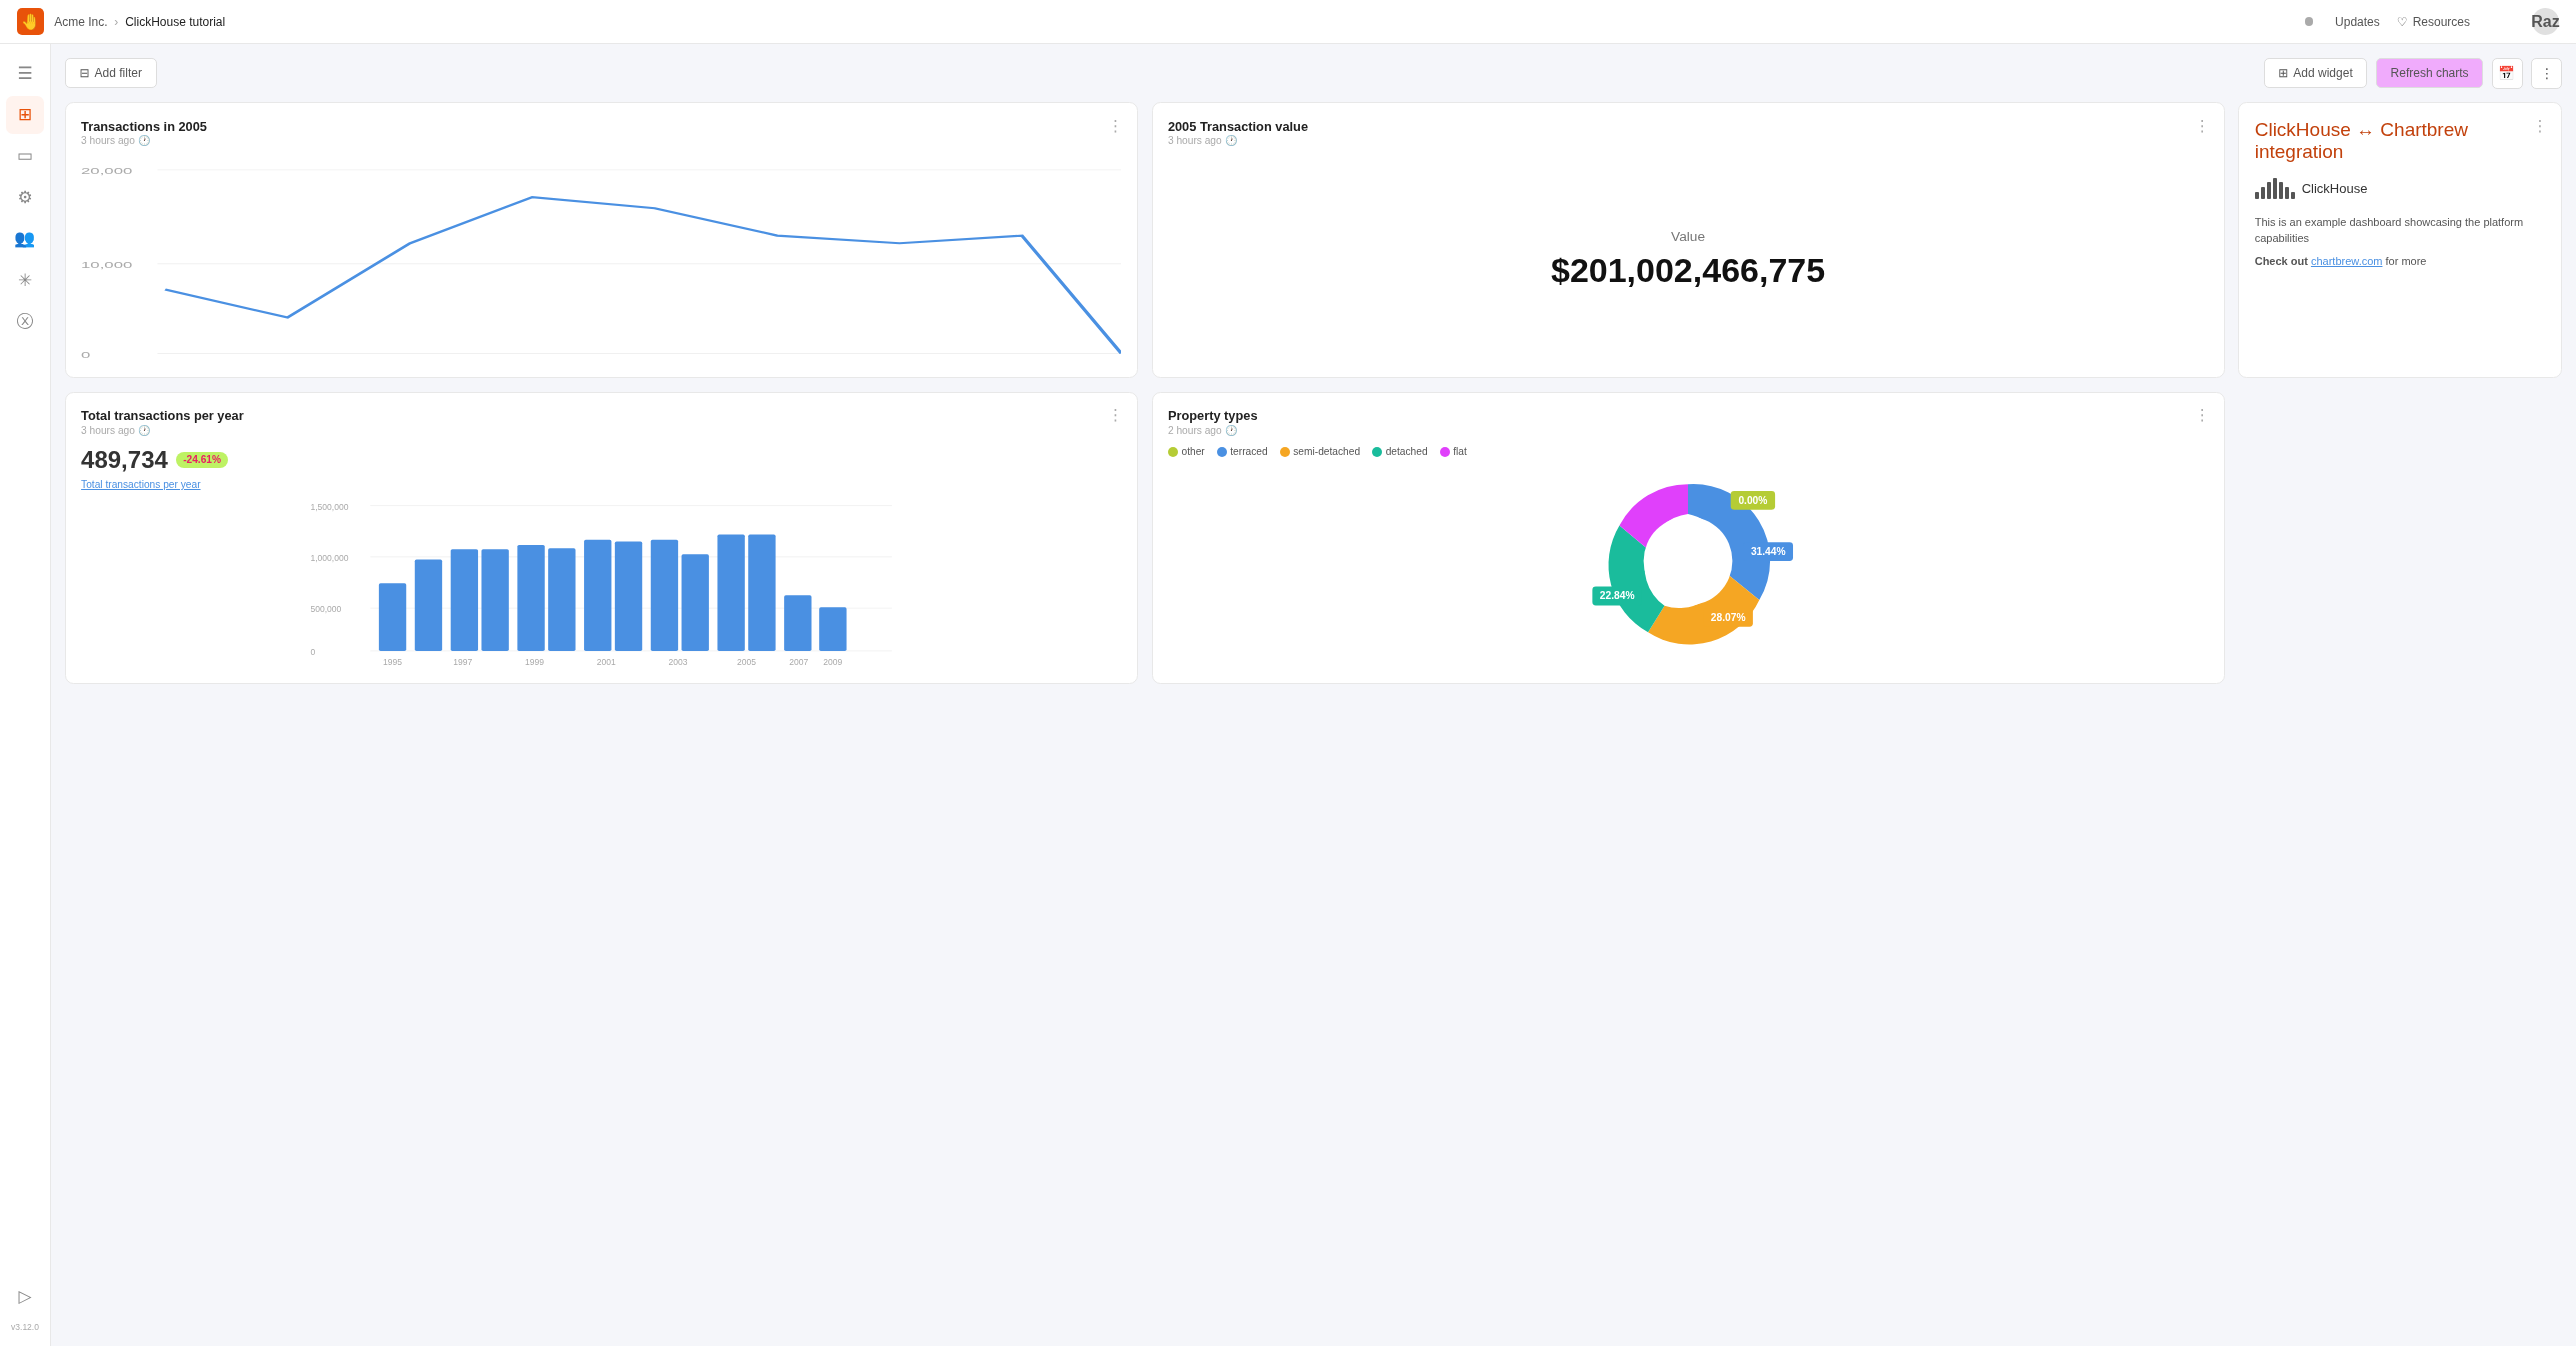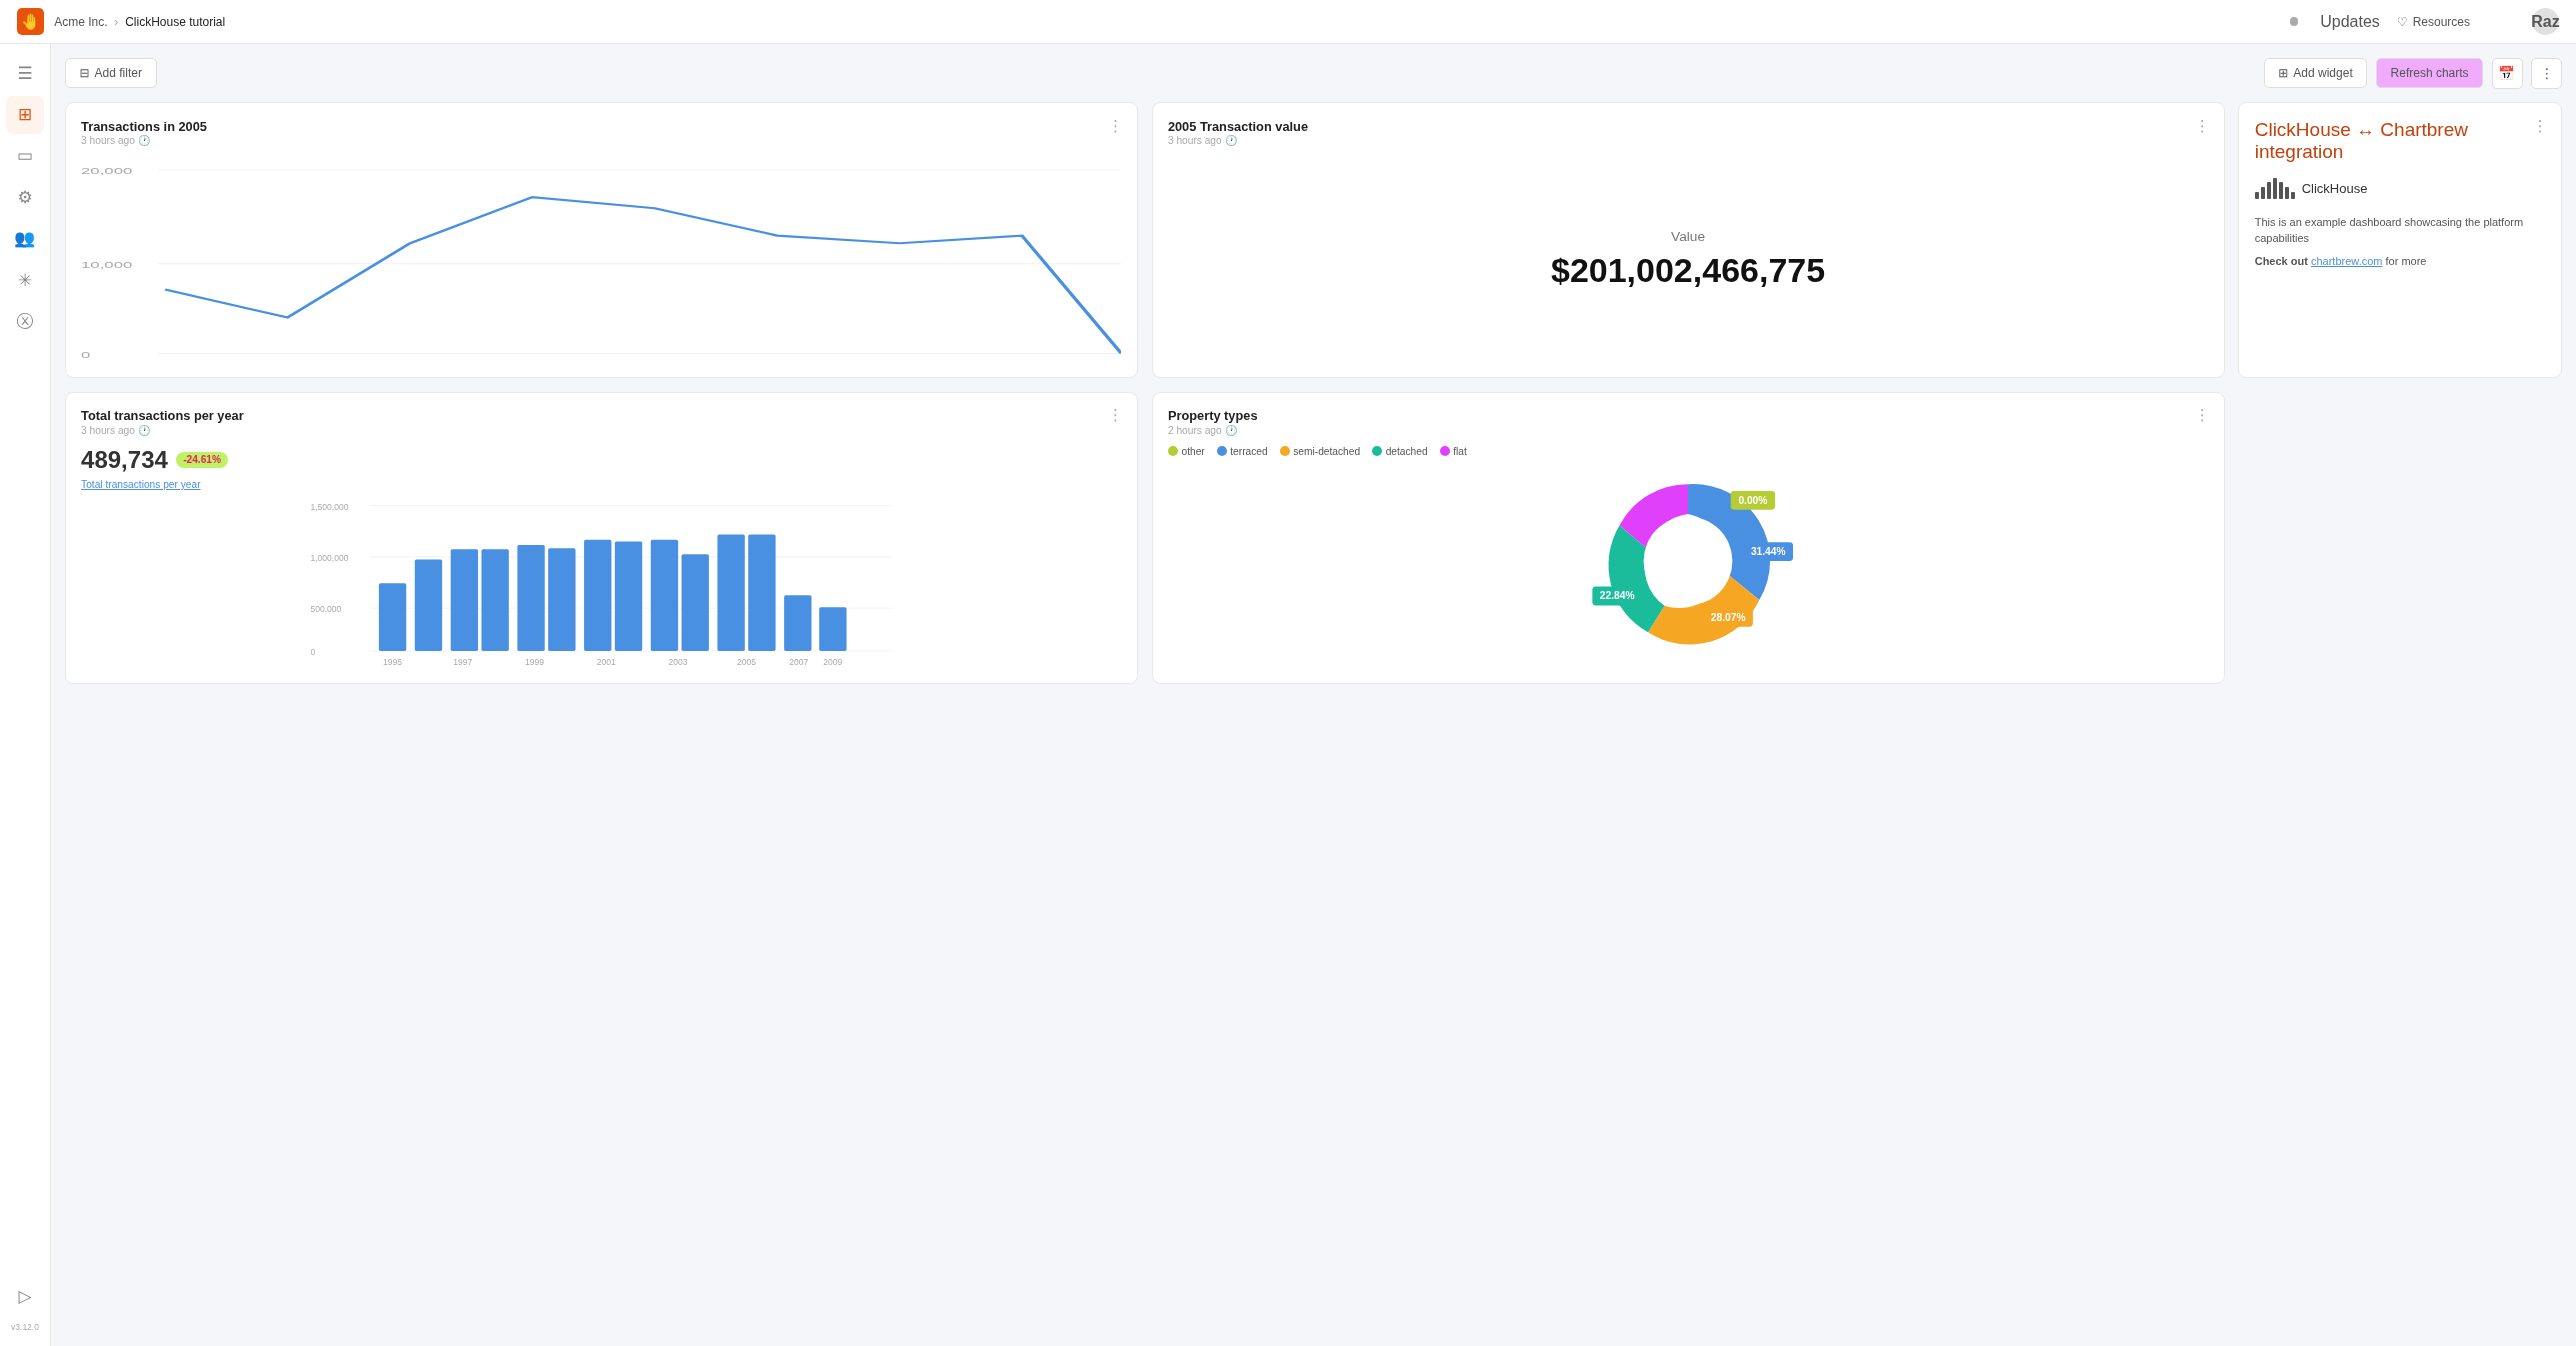--- a/index.html
+++ b/index.html
@@ -31,21 +31,21 @@
       font-size: 12px; color: #555;
     }
     .topbar-breadcrumb .sep { color: #aaa; }
     .topbar-breadcrumb .current { color: #222; font-weight: 500; }
     .topbar-right {
       margin-left: auto;
       display: flex; align-items: center; gap: 17px;
     }
     .topbar-updates {
       display: flex; align-items: center; gap: 22px;
-      font-size: 16px; color: #555;
+      font-size: 12px; color: #555;
     }
     .updates-dot {
       width: 8.5px; height: 8.5px;
       background: #aaa;
       border-radius: 50%;
     }
     .topbar-resources {
       display: flex; align-items: center; gap: 5.1px;
       font-size: 12px; color: #555;
     }
@@ -249,21 +249,21 @@
     .stat-sub { font-size: 10.2px; color: #4a90e2; text-decoration: underline; cursor: pointer; margin-bottom: 6.8px; }
 
     
     .donut-card { grid-column: 2; }
     .legend {
       display: flex; align-items: center; gap: 12px;
       flex-wrap: wrap;
       margin-bottom: 10.2px;
     }
     .legend-item {
-      display: flex; align-items: flex-start; gap: 3.4px;
+      display: flex; align-items: flex-end; gap: 3.4px;
       font-size: 10.2px; color: #555;
     }
     .legend-dot {
       width: 10.2px; height: 10.2px;
       border-radius: 50%;
     }
     .donut-container {
       display: flex;
       justify-content: center;
       align-items: center;

